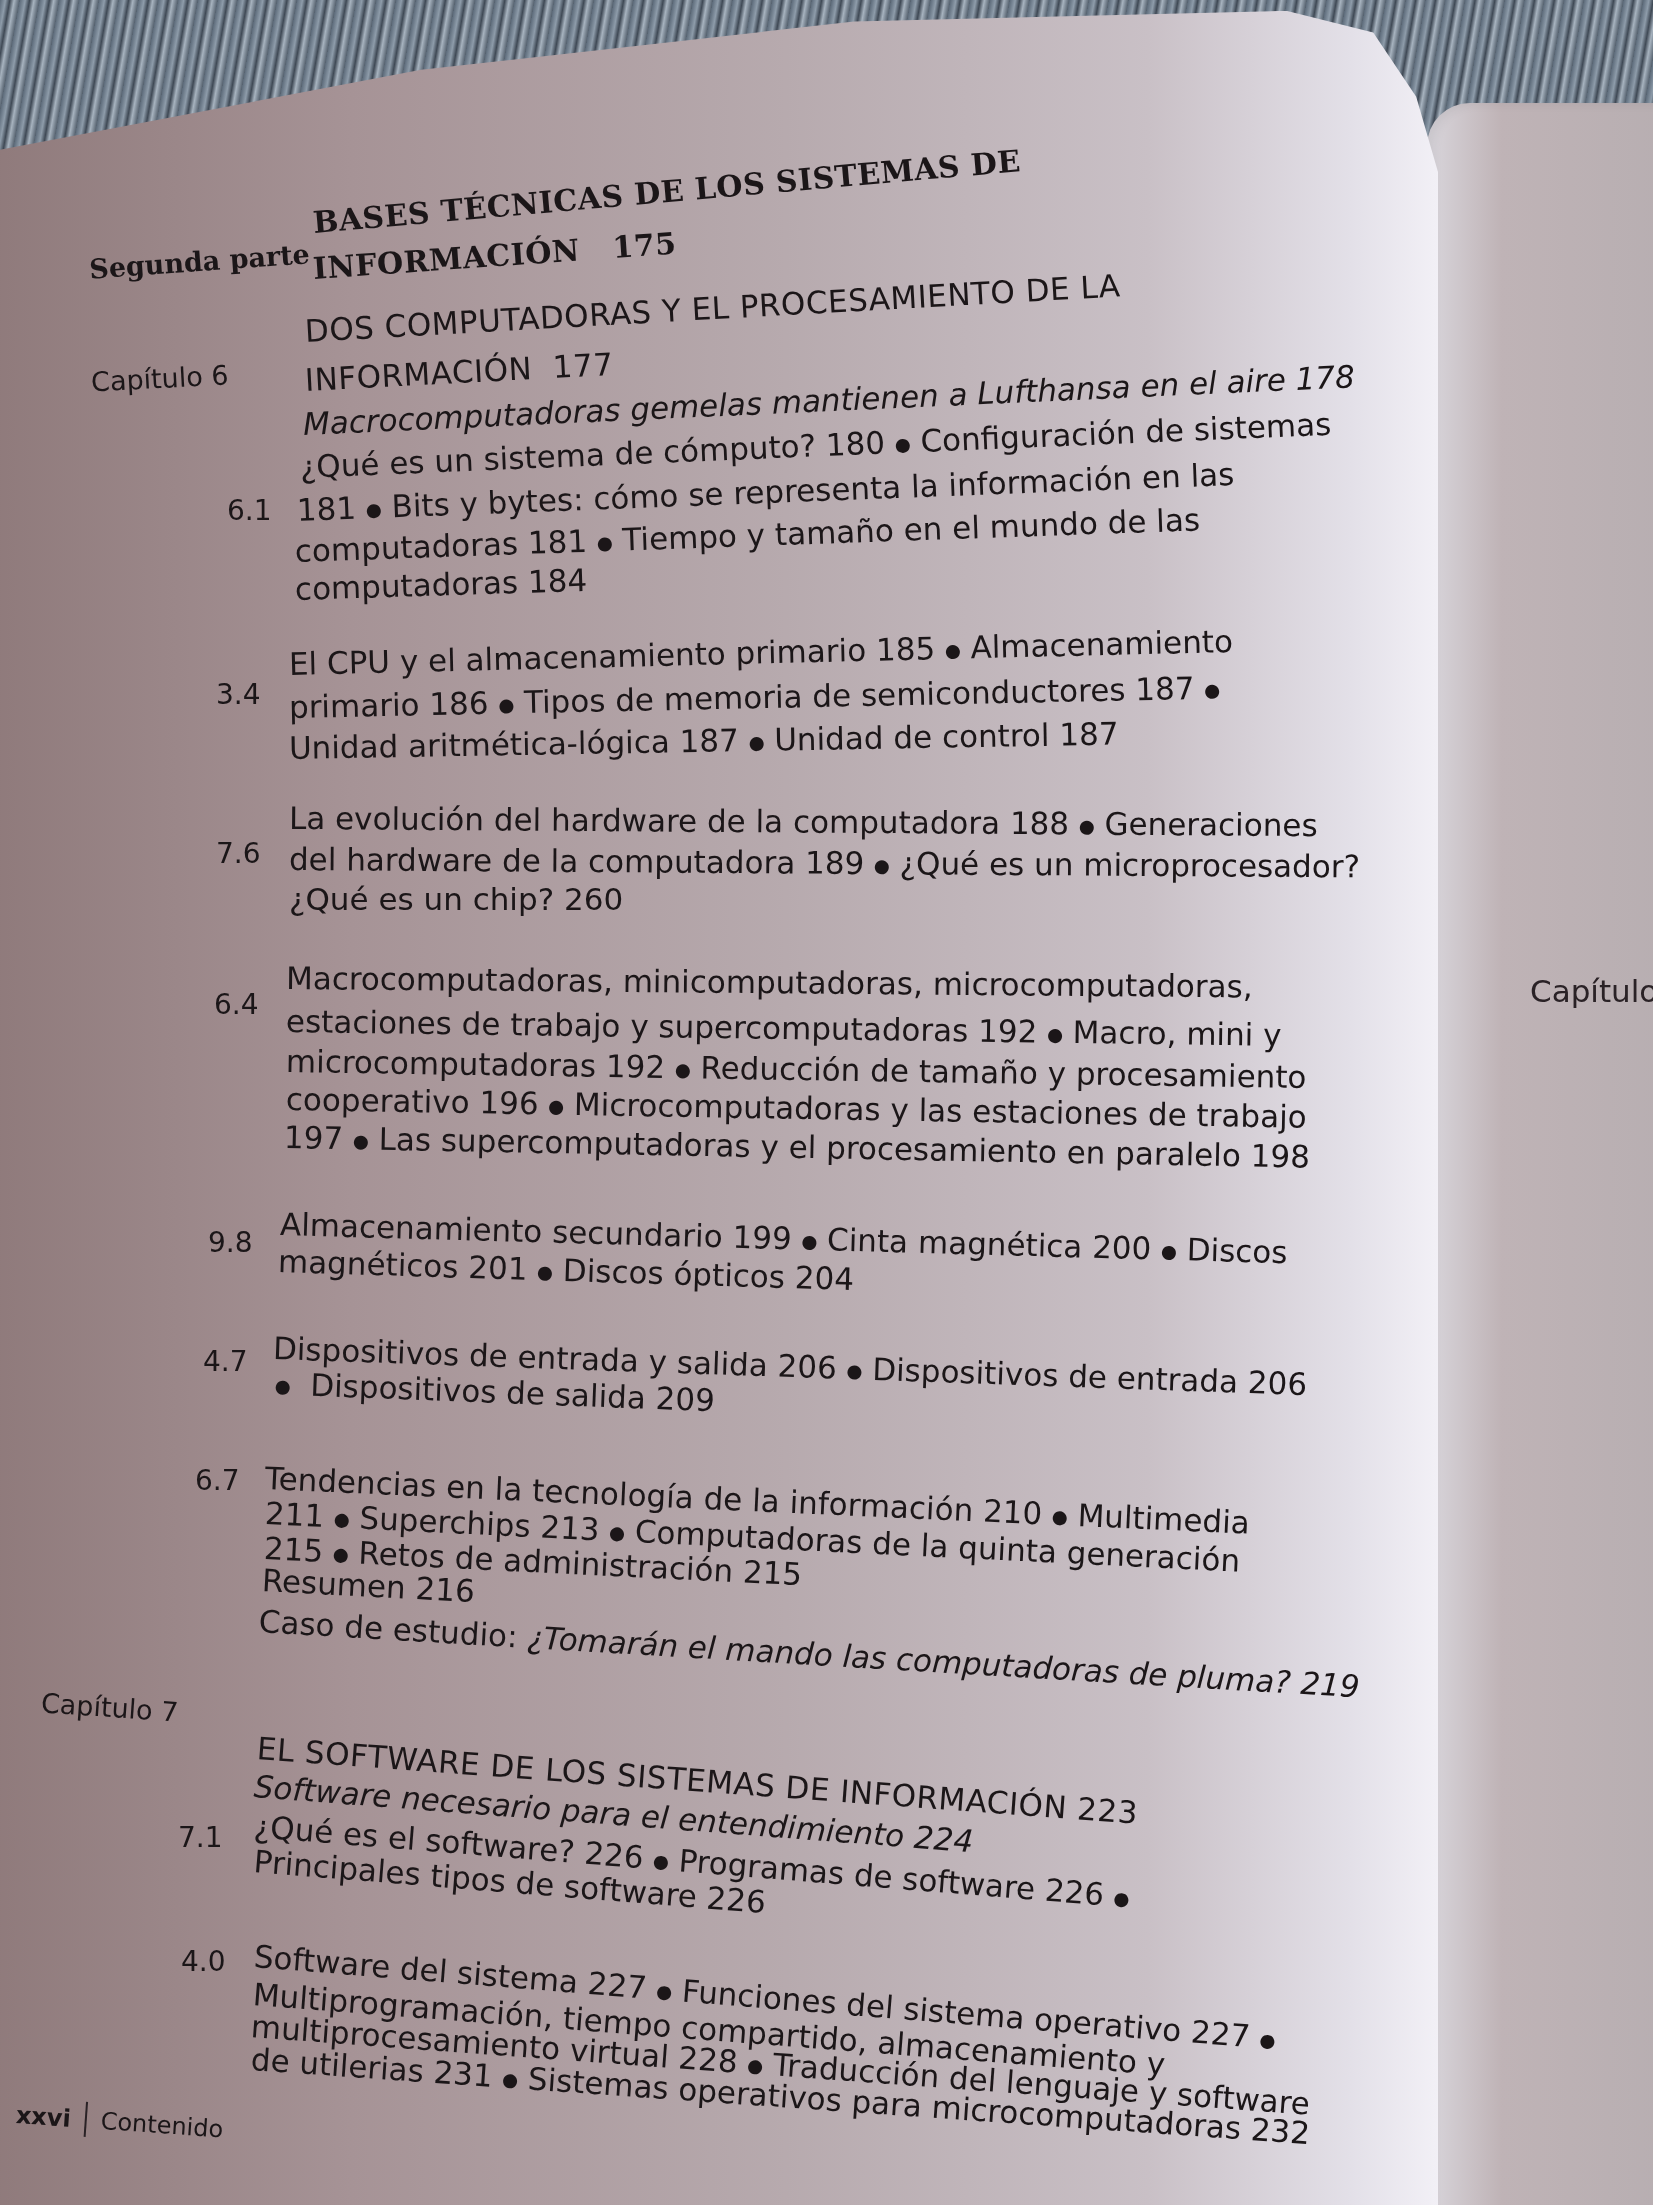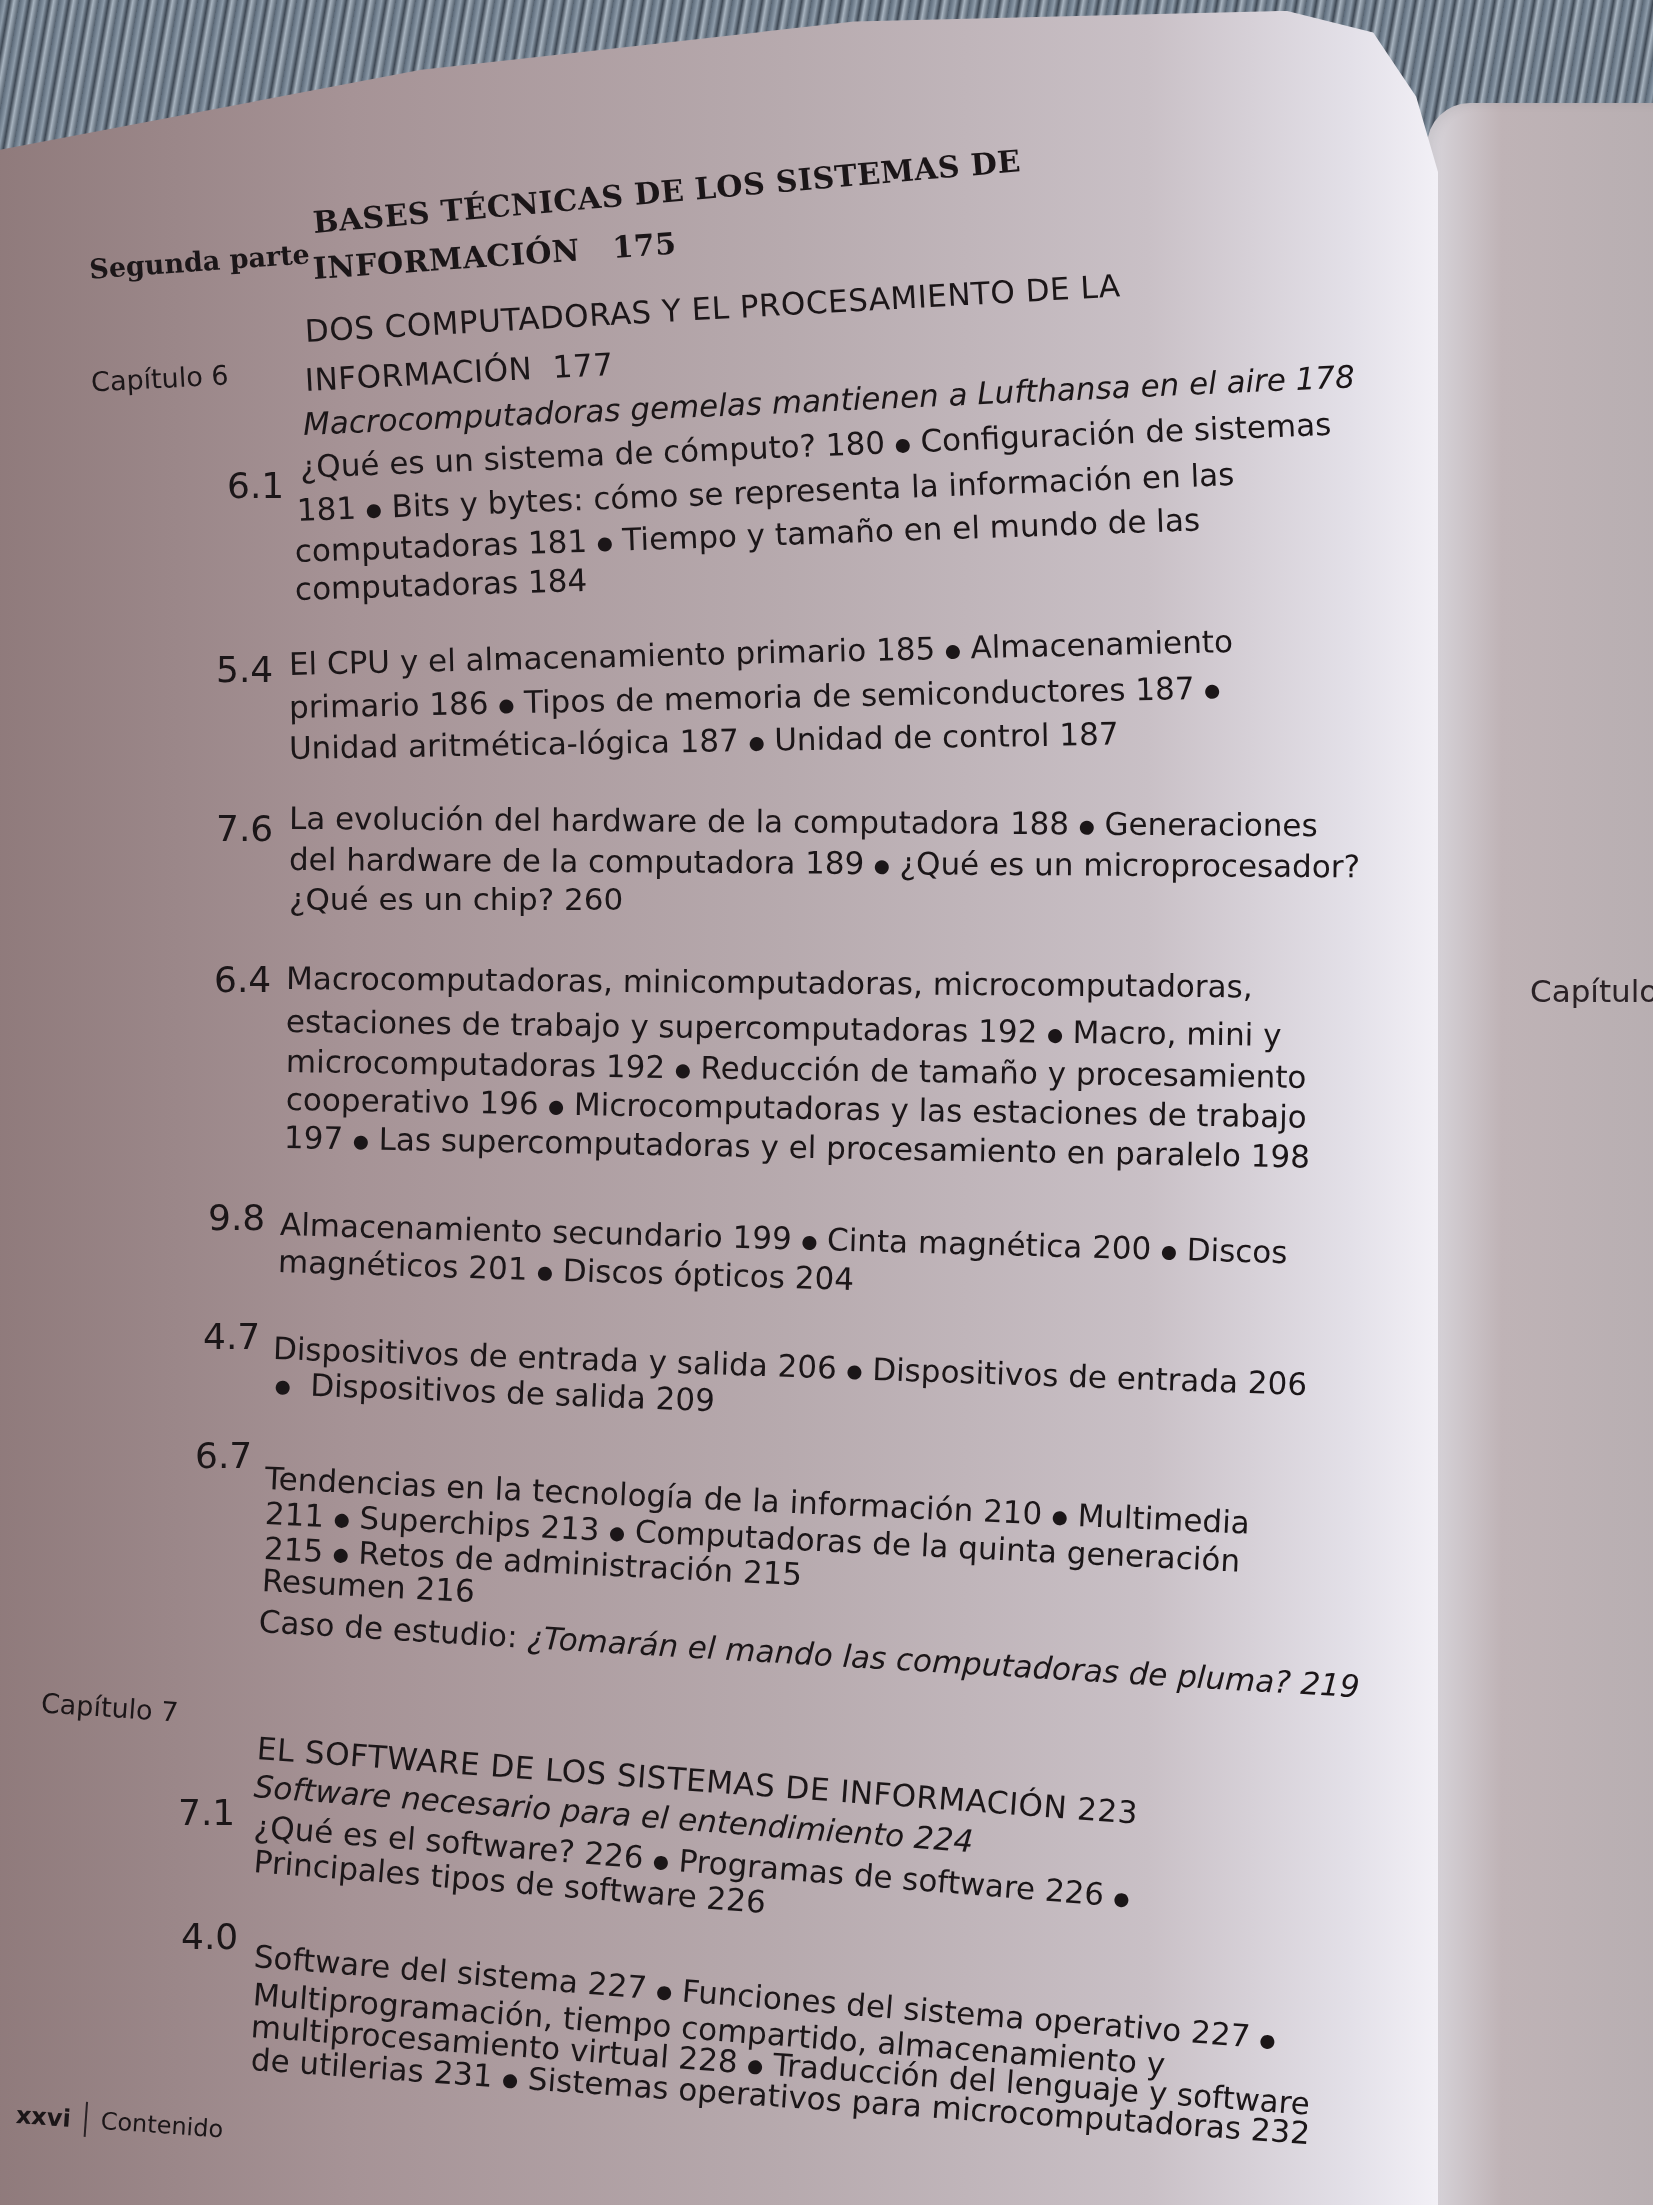--- a/index.html
+++ b/index.html
@@ -80,21 +80,22 @@
       font-size: 31px;
       letter-spacing: 0.5px;
     }
     .line {
       font-size: 31px;
       line-height: 42px;
     }
     .italic { font-style: italic; }
     .secnum {
       position: absolute;
-      font-size: 36px;
+      font-size: 28px;
+      margin-top: 29px;
     }
     .bullet::before {
       content: "\25CF";
       font-size: 18.4px;
       vertical-align: middle;
       margin: 0 9.7px;
     }
     .footer {
       position: absolute;
       left: 16px;
@@ -143,21 +144,21 @@
     <span>¿Qué es un sistema de cómputo?   180</span><span class="bullet"></span><span>Configuración de sistemas</span>
   </div>
   <div class="row line" style="left:297px; top:489px; transform:rotate(-2.2deg);">
     <span>181</span><span class="bullet"></span><span>Bits y bytes: cómo se representa la información en las</span>
   </div>
   <div class="row line" style="left:295px; top:530px; transform:rotate(-2deg);">
     <span>computadoras   181</span><span class="bullet"></span><span>Tiempo y tamaño en el mundo de las</span>
   </div>
   <div class="row line" style="left:295px; top:568px; transform:rotate(-1.8deg);">computadoras   184</div>
 
-  <div class="secnum" style="left:216px; top:649px;">5.4</div>
+  <div class="secnum" style="left:216px; top:649px;">3.4</div>
   <div class="row line" style="left:289px; top:643px; transform:rotate(-1.4deg);">
     <span>El CPU y el almacenamiento primario   185</span><span class="bullet"></span><span>Almacenamiento</span>
   </div>
   <div class="row line" style="left:289px; top:686px; transform:rotate(-1.2deg);">
     <span>primario   186</span><span class="bullet"></span><span>Tipos de memoria de semiconductores   187</span><span class="bullet"></span>
   </div>
   <div class="row line" style="left:289px; top:727px; transform:rotate(-1deg);">
     <span>Unidad aritmética-lógica   187</span><span class="bullet"></span><span>Unidad de control   187</span>
   </div>
 

